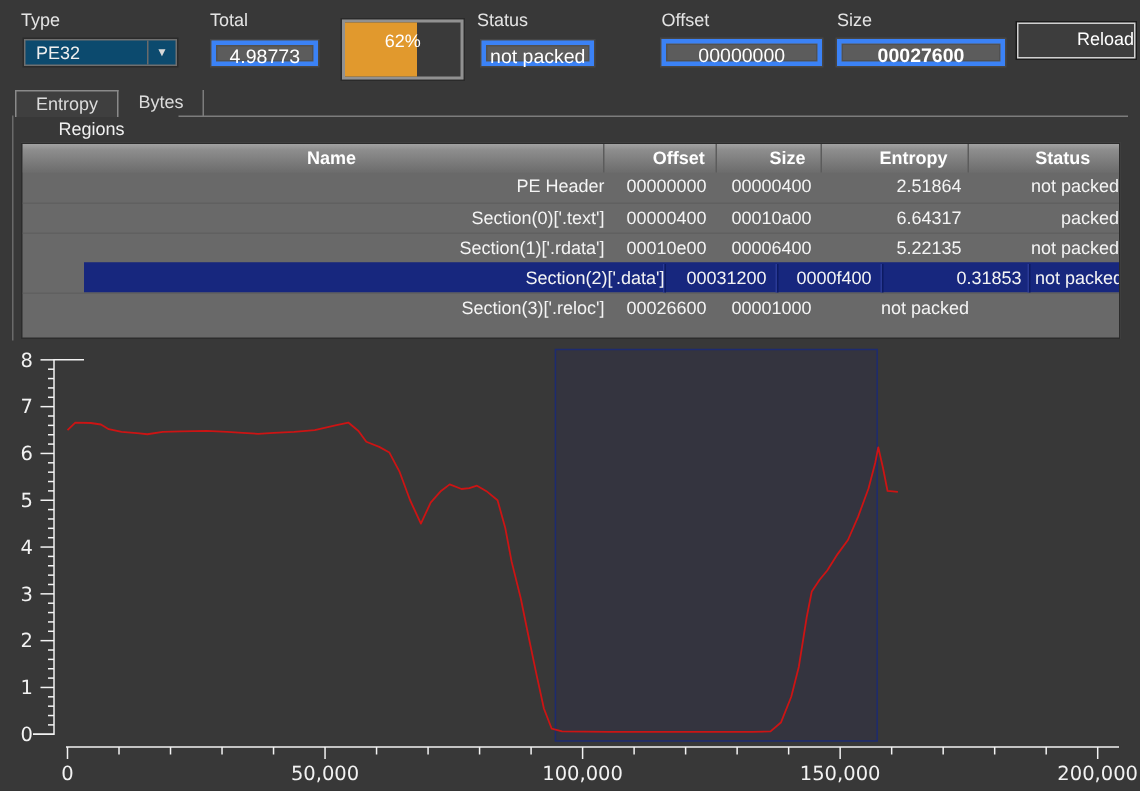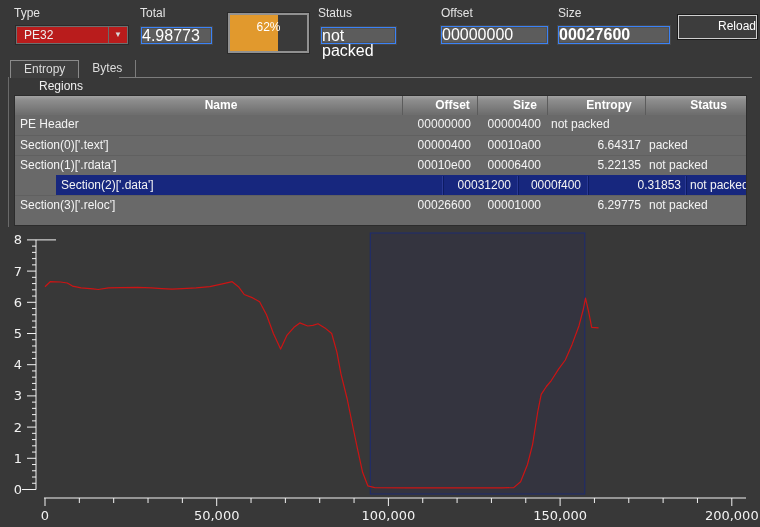--- a/index.html
+++ b/index.html
@@ -3,27 +3,27 @@
 <meta charset="utf-8">
 <style>
   * { margin:0; padding:0; box-sizing:border-box; }
   body { background:#2e2e2e; }
   .screen {
     position:relative; width:760px; height:527px; overflow:hidden;
     background:#383838; font-family:"Liberation Sans", sans-serif; color:#e8e8e8;
   }
   .lbl { position:absolute; font-size:12px; color:#e4e4e4; white-space:nowrap; }
   .field {
-    position:absolute; background:#5c5c5c; border:1px solid #3b82f6;
+    position:absolute; background:#5c5c5c; border:3px solid #3b82f6;
     box-shadow: inset 0 0 0 1px #515151, 0 0 0 1px #464646;
-    color:#ffffff; font-size:16px; text-align:left; line-height:15px;
+    color:#ffffff; font-size:13px; text-align:center; line-height:15px;
   }
   .combo {
-    position:absolute; left:16px; top:26px; width:112px; height:18px;
-    background:#b91c1c; border:1px solid #6f6f6f; box-shadow:0 0 0 1px #2b2b2b;
+    position:absolute; left:16px; top:26px; width:102px; height:18px;
+    background:#0c4a6e; border:1px solid #6f6f6f; box-shadow:0 0 0 1px #2b2b2b;
     font-size:12px; color:#efefef; line-height:16px; padding-left:7px; cursor:default;
   }
   .combo .arrow {
     position:absolute; right:0; top:0; width:19px; height:16px;
     border-left:1px solid #6a6a6a; text-align:center; font-size:8px; line-height:16px; color:#d8d8d8;
   }
   .progress {
     position:absolute; left:228px; top:13px; width:81px; height:40px;
     border:2px solid #919191; background:#3a3a3a; box-shadow:0 0 0 1px #2a2a2a;
   }
@@ -51,21 +51,21 @@
   }
   .trow, .thead { display:grid; grid-template-columns:388px 75px 70px 98px 1fr; }
   .thead {
     height:19px; line-height:18px; font-weight:bold; color:#ffffff;
     background:linear-gradient(#a2a2a2, #8e8e8e 20%, #6e6e6e 95%);
   }
   .thead > div { text-align:center; border-right:1px solid #5c5c5c;margin-left:25px; }
   .thead > div:last-child { border-right:none; }
   .trow { height:20px; line-height:19px; color:#f4f4f4; border-top:1px solid #606060; cursor:default; }
   .trow:first-of-type { border-top:none; }
-  .trow > div { overflow:hidden; white-space:nowrap; }
+  .trow > div { overflow:hidden; white-space:nowrap;text-align:right; }
   .c-name { padding-left:5px; text-align:left; }
   .c-offset, .c-size { padding-right:7px; text-align:right; }
   .c-entropy { padding-right:5px; text-align:right; }
   .c-status { padding-left:3px; text-align:left; }
   .trow.selected { background:#17277e; border-top:1px solid #17277e;margin-left:41px; }
   .trow.selected > div { border-right:1px solid #0d1b63; box-shadow: inset -1px 0 0 #2a3a96; }
   .trow.selected > div:last-child { border-right:none; box-shadow:none; }
   svg.chart { position:absolute; left:0; top:0; }
   svg.chart text { font-family:"DejaVu Sans", "Liberation Sans", sans-serif; font-size:13px; fill:#f2f2f2; }
 </style>
@@ -114,20 +114,21 @@
       <div>Offset</div>
       <div>Size</div>
       <div>Entropy</div>
       <div>Status</div>
     </div>
     <div id="table-body">
         <div class="trow">
           <div class="c-name">PE Header</div>
           <div class="c-offset">00000000</div>
           <div class="c-size">00000400</div>
+          <div class="c-entropy">2.51864</div>
           <div class="c-status">not packed</div>
         </div>
         <div class="trow">
           <div class="c-name">Section(0)['.text']</div>
           <div class="c-offset">00000400</div>
           <div class="c-size">00010a00</div>
           <div class="c-entropy">6.64317</div>
           <div class="c-status">packed</div>
         </div>
         <div class="trow">
@@ -141,21 +142,20 @@
           <div class="c-name">Section(2)['.data']</div>
           <div class="c-offset">00031200</div>
           <div class="c-size">0000f400</div>
           <div class="c-entropy">0.31853</div>
           <div class="c-status">not packed</div>
         </div>
         <div class="trow">
           <div class="c-name">Section(3)['.reloc']</div>
           <div class="c-offset">00026600</div>
           <div class="c-size">00001000</div>
-          <div class="c-entropy">6.29775</div>
           <div class="c-status">not packed</div>
         </div>
       </div>
   </div>
 
   <svg class="chart" id="chart" width="760" height="527" viewBox="0 0 760 527">
       <rect x="370.26847999999995" y="233" width="214.50137599999994" height="261" fill="#34343f" stroke="#1d2b70" stroke-width="1"></rect>
       <path d="M56 239.9 H36 V489.5 H22" stroke="#f2f2f2" fill="none"></path>
       <line x1="22" y1="489.5" x2="36" y2="489.5" stroke="#f2f2f2"></line>
       <text x="22" y="494" text-anchor="end">0</text>

